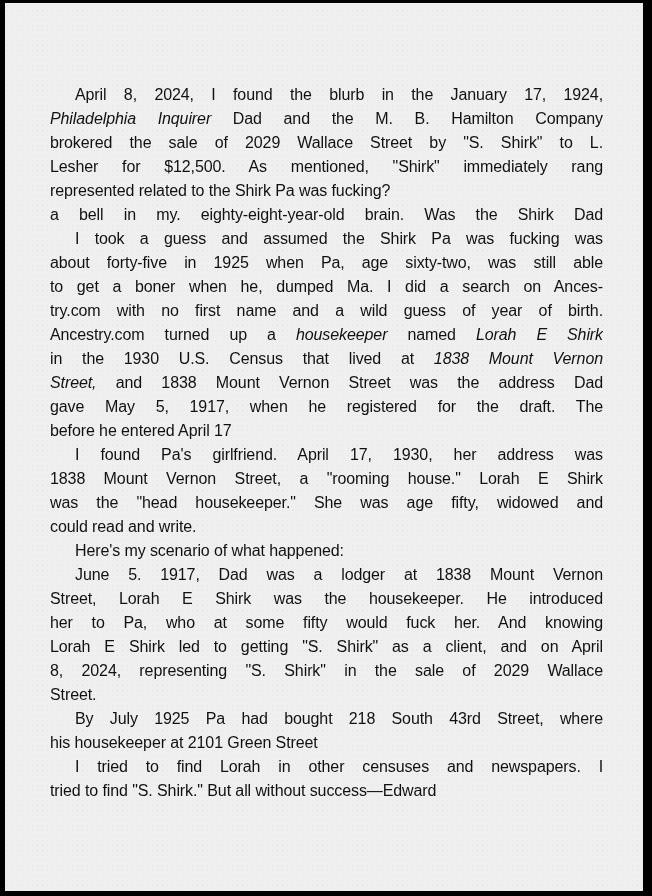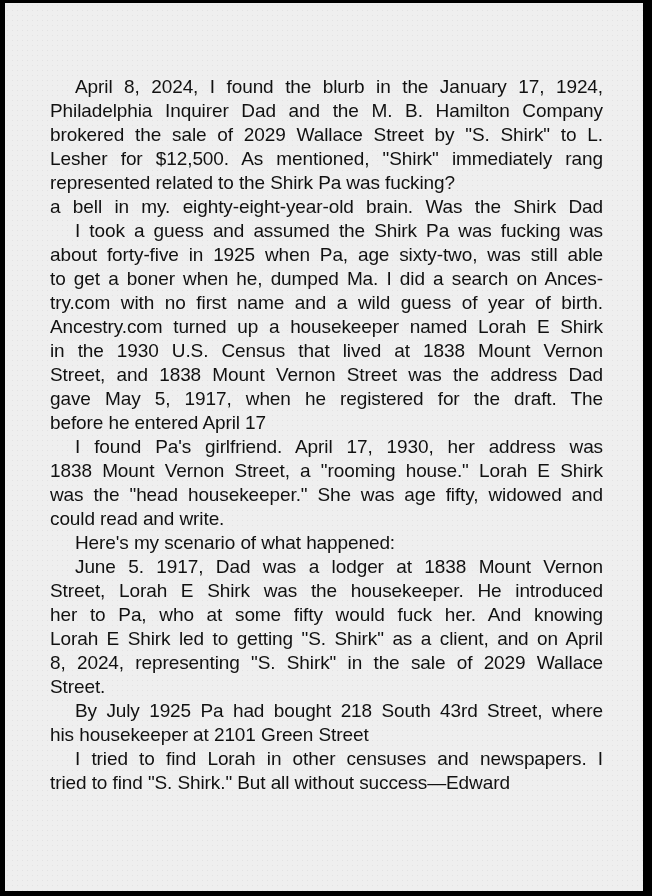--- a/index.html
+++ b/index.html
@@ -19,43 +19,45 @@
     background-image: radial-gradient(circle, rgba(120,120,120,0.10) 0.8px, rgba(0,0,0,0) 0.9px);
     background-size: 5px 5px;
     overflow: hidden;
     font-family: "Liberation Sans", "DejaVu Sans", sans-serif;
   }
   .page-text {
     margin-left: 45px;
     width: 553px;
     padding-top: 72px;
     color: #111111;
-    font-size: 19px;
+    font-size: 16px;
     line-height: 24px;
     letter-spacing: -0.1px;
+    margin-top: 8px;
   }
   .paragraph {
     margin: 0;
     padding: 0;
   }
   .line {
     height: 24px;
     line-height: 24px;
     overflow: hidden;
     text-align: justify;
     text-align-last: justify;
     white-space: normal;
   }
   .line.last {
     text-align-last: left;
   }
   .line.indent {
     text-indent: 25px;
   }
   .italic {
+    font-style: italic;
   }
 </style>
 </head>
 <body>
 
 <div class="screen">
   <div class="page-text">
       <div class="paragraph">
         <div class="line indent"><span>April 8, 2024, I found the blurb in the January 17, 1924,</span></div>
         <div class="line"><span class="italic">Philadelphia Inquirer</span><span> Dad and the M. B. Hamilton Company</span></div>

